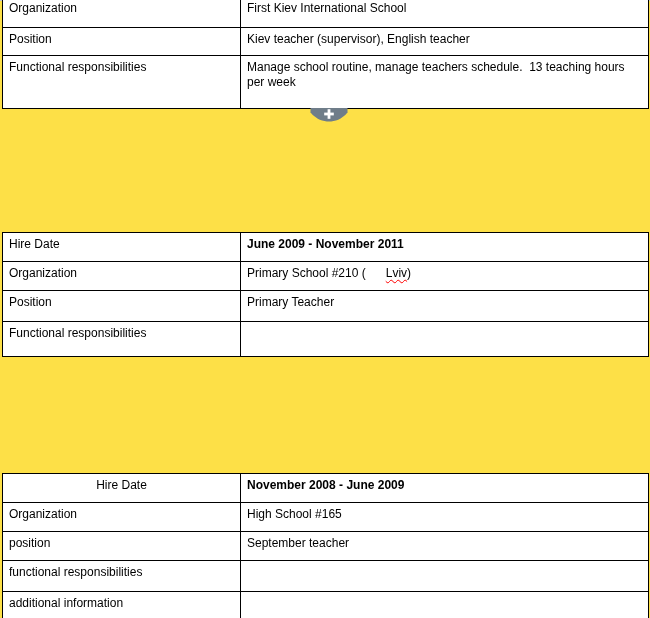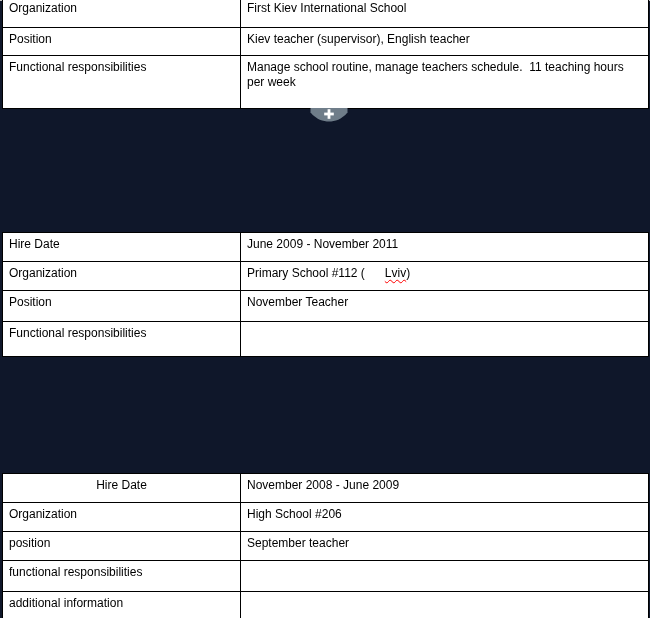--- a/index.html
+++ b/index.html
@@ -5,21 +5,21 @@
   html, body {
     margin: 0;
     padding: 0;
     background: #ffffff;
   }
   .canvas {
     position: relative;
     width: 650px;
     height: 618px;
     overflow: hidden;
-    background: #0f172a;
+    background: #fde047;
     font-family: "Liberation Sans", "DejaVu Sans", sans-serif;
     font-size: 12px;
     color: #000000;
   }
   .topline {
     position: absolute;
     left: 0; top: 0;
     width: 650px; height: 1px;
     background: #c8c8c8;
   }
@@ -48,21 +48,21 @@
   .t1 .r3 td { height: 46px; }
   .t2 .r1 td { height: 22px; }
   .t2 .r2 td { height: 22px; }
   .t2 .r3 td { height: 24px; }
   .t2 .r4 td { height: 28px; }
   .t3 .r1 td { height: 22px; }
   .t3 .r2 td { height: 22px; }
   .t3 .r3 td { height: 22px; }
   .t3 .r4 td { height: 24px; }
   .t3 .r5 td { height: 44px; }
-  td.bold { font-weight: normal; }
+  td.bold { font-weight: bold; }
   td.center { text-align: center; }
   .misspelled {
     text-decoration: underline wavy #ff0000;
     text-decoration-thickness: 1px;
     text-underline-offset: 2px;
     padding-left: 20px;
   }
   .add-btn {
     position: absolute;
     left: 310px;
@@ -92,21 +92,21 @@
         <tr class="r1">
       <td class="label">Organization</td>
       <td class="value">First Kiev International School</td>
     </tr>
     <tr class="r2">
       <td class="label">Position</td>
       <td class="value">Kiev teacher (supervisor), English teacher</td>
     </tr>
     <tr class="r3">
       <td class="label">Functional responsibilities</td>
-      <td class="value">Manage school routine, manage teachers schedule.  11 teaching hours per week</td>
+      <td class="value">Manage school routine, manage teachers schedule.  13 teaching hours per week</td>
     </tr>
   </tbody>
     </table>
 
   <button class="add-btn" title="">
     <svg width="38" height="14" viewBox="0 0 38 14">
       <path d="M0.5,0 H37.5 V4.5 C31.5,11.5 25,13.5 19,13.5 C13,13.5 6.5,11.5 0.5,4.5 Z" fill="#6f7d89"></path>
       <rect x="14.2" y="4.6" width="9.6" height="2.8" fill="#ffffff"></rect>
       <rect x="17.6" y="1.2" width="2.8" height="9.6" fill="#ffffff"></rect>
     </svg>
@@ -117,46 +117,46 @@
         <col class="c1">
         <col>
       </colgroup>
     <tbody>
         <tr class="r1">
       <td class="label">Hire Date</td>
       <td class="value bold">June 2009 - November 2011</td>
     </tr>
     <tr class="r2">
       <td class="label">Organization</td>
-      <td class="value"><span>Primary School #112 (</span><span class="misspelled">Lviv</span><span>)</span></td>
+      <td class="value"><span>Primary School #210 (</span><span class="misspelled">Lviv</span><span>)</span></td>
     </tr>
     <tr class="r3">
       <td class="label">Position</td>
-      <td class="value">November Teacher</td>
+      <td class="value">Primary Teacher</td>
     </tr>
     <tr class="r4">
       <td class="label">Functional responsibilities</td>
       <td class="value"></td>
     </tr>
   </tbody>
     </table>
 
   <table class="cv-table t3">
     <colgroup>
         <col class="c1">
         <col>
       </colgroup>
     <tbody>
         <tr class="r1">
       <td class="label center">Hire Date</td>
       <td class="value bold">November 2008 - June 2009</td>
     </tr>
     <tr class="r2">
       <td class="label">Organization</td>
-      <td class="value">High School #206</td>
+      <td class="value">High School #165</td>
     </tr>
     <tr class="r3">
       <td class="label">position</td>
       <td class="value">September teacher</td>
     </tr>
     <tr class="r4">
       <td class="label">functional responsibilities</td>
       <td class="value"></td>
     </tr>
     <tr class="r5">

